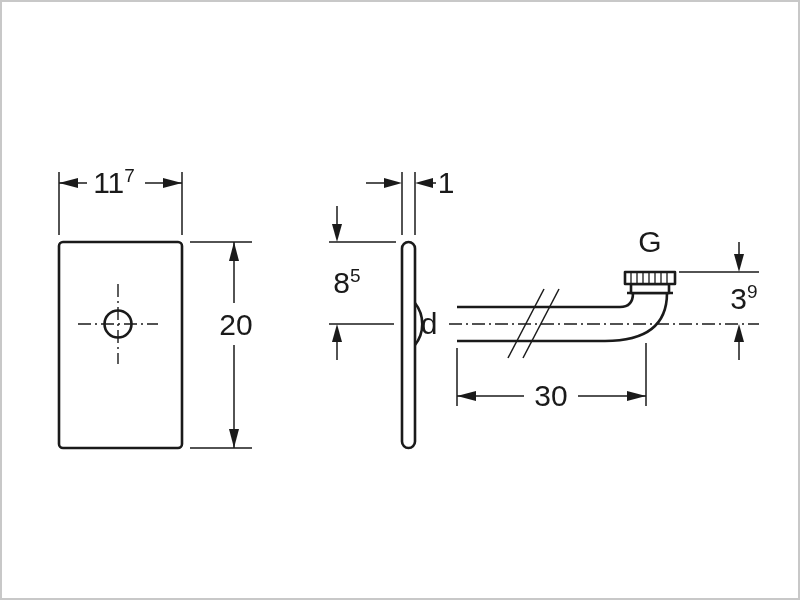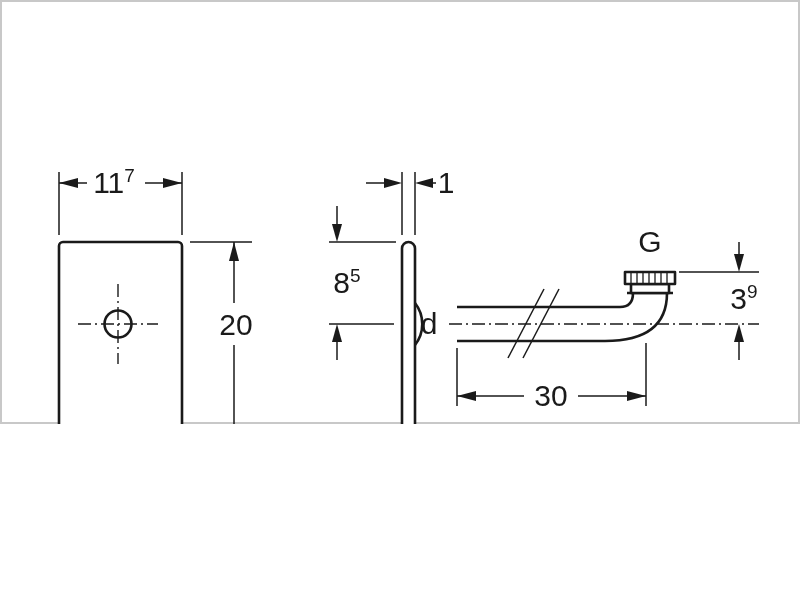--- a/index.html
+++ b/index.html
@@ -1,18 +1,18 @@
 <!DOCTYPE html>
 <html><head>
 <meta charset="utf-8">
 <style>
   html,body{margin:0;padding:0;background:#fff;}
   .frame{
     position:relative;
-    width:800px;height:424px;
+    width:800px;height:600px;
     box-sizing:border-box;
     border:2px solid #c8c8c8;
     background:#ffffff;
     font-family:"Liberation Sans", sans-serif;
   }
   svg{display:block;}
   .obj{stroke:#1a1a1a;stroke-width:2.6;fill:none;stroke-linejoin:round;}
   .objf{stroke:#1a1a1a;stroke-width:2.6;fill:#ffffff;stroke-linejoin:round;}
   .thin{stroke:#1a1a1a;stroke-width:1.5;fill:none;}
   .hatch{stroke:#1a1a1a;stroke-width:1.3;fill:none;}

